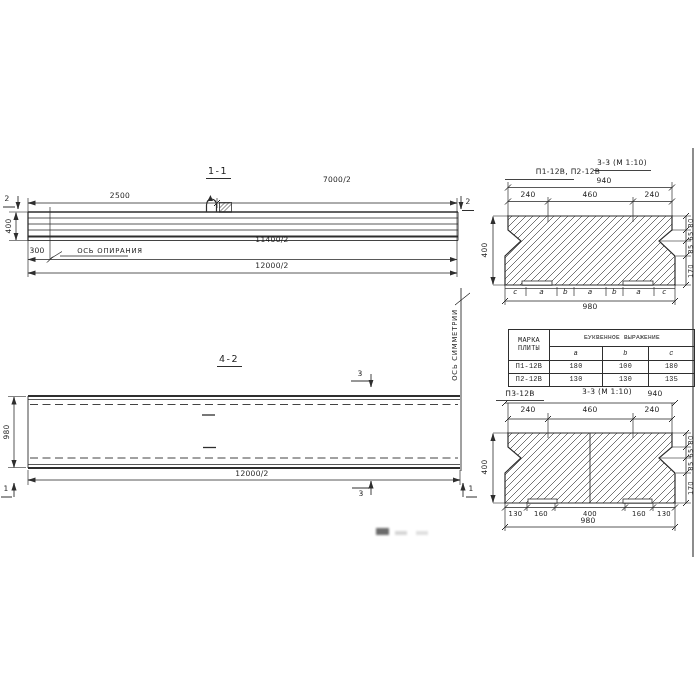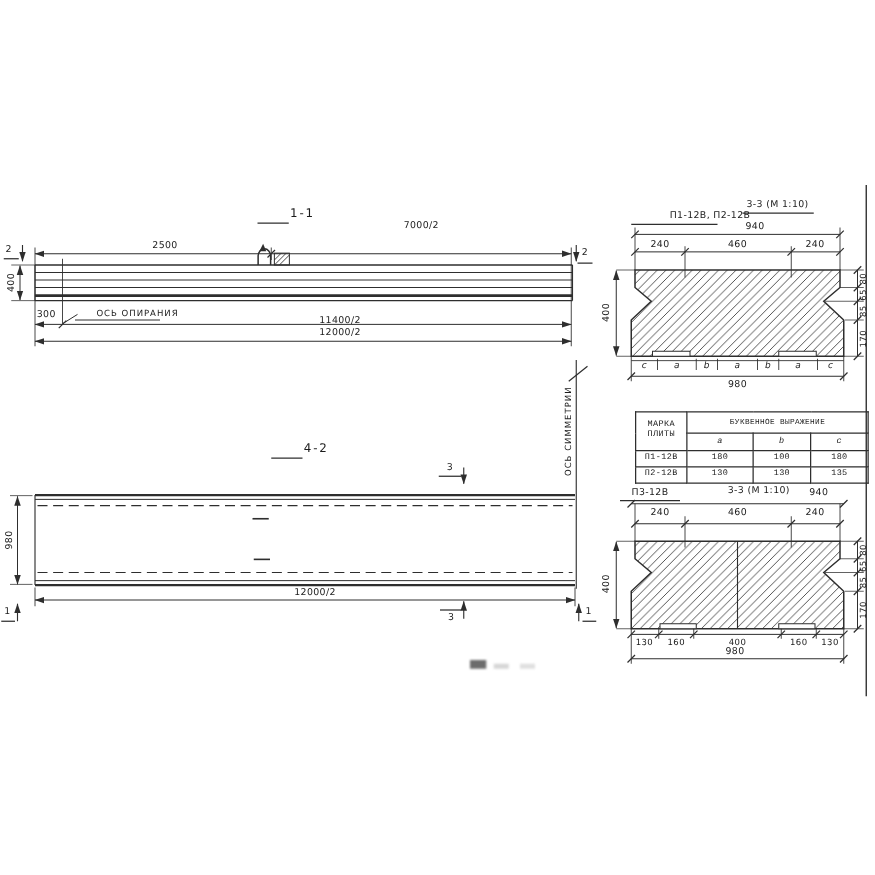--- a/index.html
+++ b/index.html
@@ -6,21 +6,21 @@
   #canvas{
     position:relative;width:700px;height:700px;background:#ffffff;
     font-family:"DejaVu Sans",sans-serif;color:#1b1b1b;overflow:hidden;
   }
   .lbl{
     position:absolute;transform:translate(-50%,-50%);
     font-size:7.5px;line-height:1;white-space:nowrap;color:#1b1b1b;
     letter-spacing:.3px;
   }
   .rot{transform:translate(-50%,-50%) rotate(-90deg);}
-  .title{font-size:9.5px;letter-spacing:1.5px;margin-left:24px;}
+  .title{font-size:9.5px;letter-spacing:1.5px;}
   .sm{font-size:6.8px;}
   .it{font-style:italic;font-size:7.2px;}
   .caps{font-size:6.8px;letter-spacing:.8px;}
   svg{position:absolute;left:0;top:0;}
   table.marks{
     position:absolute;left:508px;top:329px;border-collapse:collapse;
     table-layout:fixed;
     font-family:Liberation Mono, monospace;
   }
   table.marks td{
@@ -230,28 +230,28 @@
 
     <line x1="505" y1="527" x2="675" y2="527" stroke-width="0.8"></line>
     <line x1="502" y1="530" x2="508" y2="524" stroke-width="1"></line>
     <line x1="672" y1="530" x2="678" y2="524" stroke-width="1"></line>
   </g>
 
   <line x1="693" y1="148" x2="693" y2="557" stroke="#2e2e2e" stroke-width="1.1"></line>
 </svg>
 
   <span class="lbl title" style="left:218px;top:171px">1-1</span>
-  <span class="lbl" style="left:132px;top:196px">2500</span>
+  <span class="lbl" style="left:120px;top:196px">2500</span>
   <span class="lbl" style="left:337px;top:180px">7000/2</span>
   <span class="lbl" style="left:7px;top:199px">2</span>
   <span class="lbl" style="left:468px;top:202px">2</span>
   <span class="lbl rot" style="left:9px;top:226px">400</span>
   <span class="lbl" style="left:37px;top:251px">300</span>
   <span class="lbl caps" style="left:110px;top:251px">ОСЬ ОПИРАНИЯ</span>
-  <span class="lbl" style="left:272px;top:256px">11400/2</span>
+  <span class="lbl" style="left:272px;top:240px">11400/2</span>
   <span class="lbl" style="left:272px;top:266px">12000/2</span>
 
   <span class="lbl title" style="left:229px;top:359px">4-2</span>
   <span class="lbl" style="left:360px;top:374px">3</span>
   <span class="lbl" style="left:361px;top:494px">3</span>
   <span class="lbl" style="left:6px;top:489px">1</span>
   <span class="lbl" style="left:471px;top:489px">1</span>
   <span class="lbl rot" style="left:7px;top:432px">980</span>
   <span class="lbl" style="left:252px;top:474px">12000/2</span>
   <span class="lbl rot caps" style="left:455px;top:345px">ОСЬ СИММЕТРИИ</span>

